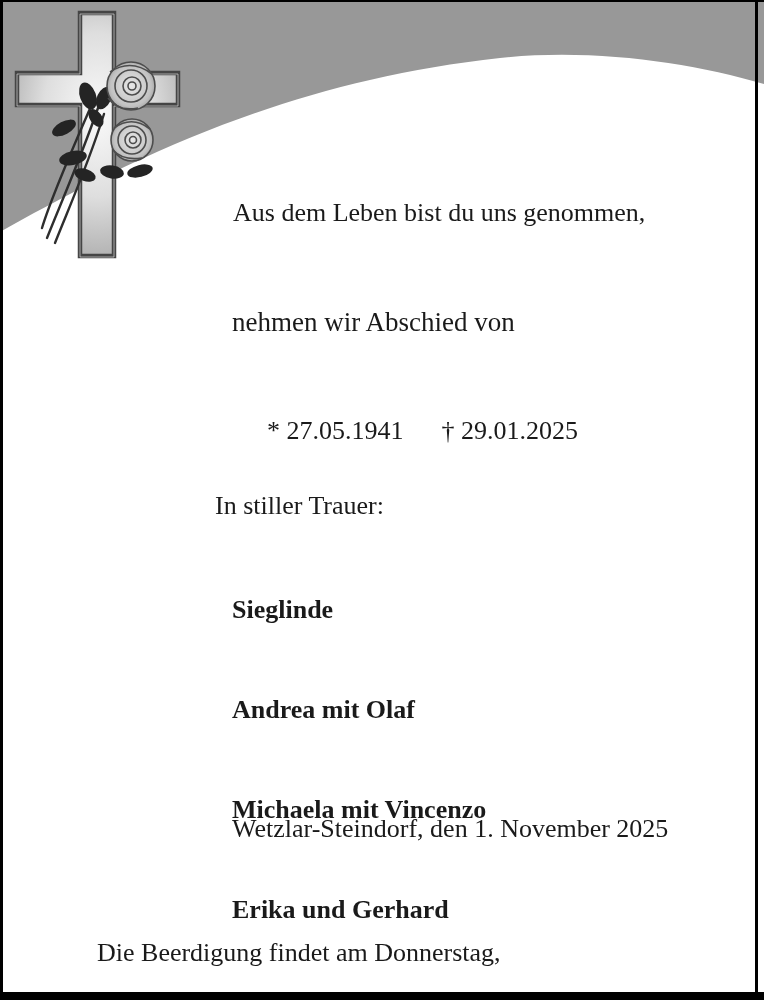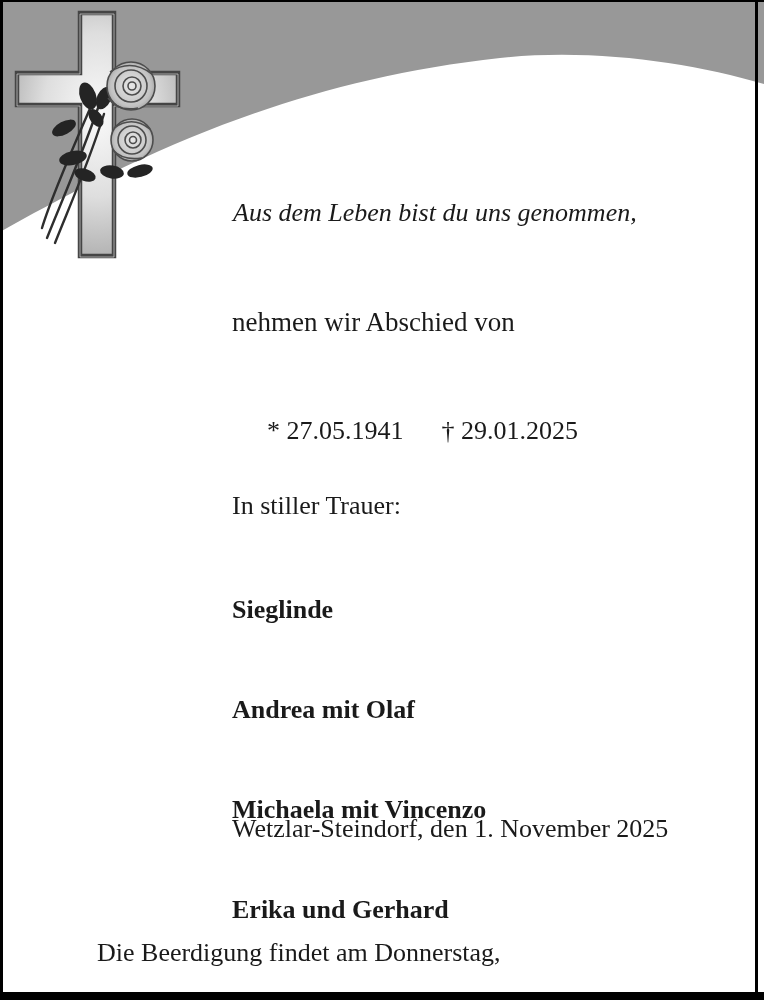--- a/index.html
+++ b/index.html
@@ -14,25 +14,25 @@
     overflow:hidden;
     font-family:"Liberation Serif", serif;
     color:#1a1a1a;
   }
   .right-frame-line{
     position:absolute;top:0;bottom:0;right:6px;width:3px;
     background:#000;
   }
   .backdrop{position:absolute;top:-2px;left:-3px;}
   .txt{position:absolute;white-space:pre;}
-  .epitaph{left:230px;top:128px;font-size:26px;font-style:italic;line-height:33px;}
+  .epitaph{left:230px;top:128px;font-size:26px;line-height:33px;}
   .intro{left:229px;top:235px;font-size:27px;line-height:34px;}
   .deceased{left:227px;top:331px;font-size:62px;font-weight:bold;letter-spacing:0.5px;}
   .dates{left:264px;top:414px;font-size:26px;display:flex;gap:38px;}
-  .trauer{left:229px;top:489px;font-size:26px;}
+  .trauer{left:212px;top:489px;font-size:26px;}
   .mourners{left:229px;top:524px;font-size:26px;font-weight:bold;line-height:33.4px;}
   .dateline{left:229px;top:812px;font-size:26px;}
   .funeral{left:94px;top:870px;font-size:26px;line-height:32.5px;}
 </style>
 </head>
 <body>
 
 <div class="page">
 
   <svg class="backdrop" width="764" height="280" viewBox="0 0 764 280">

